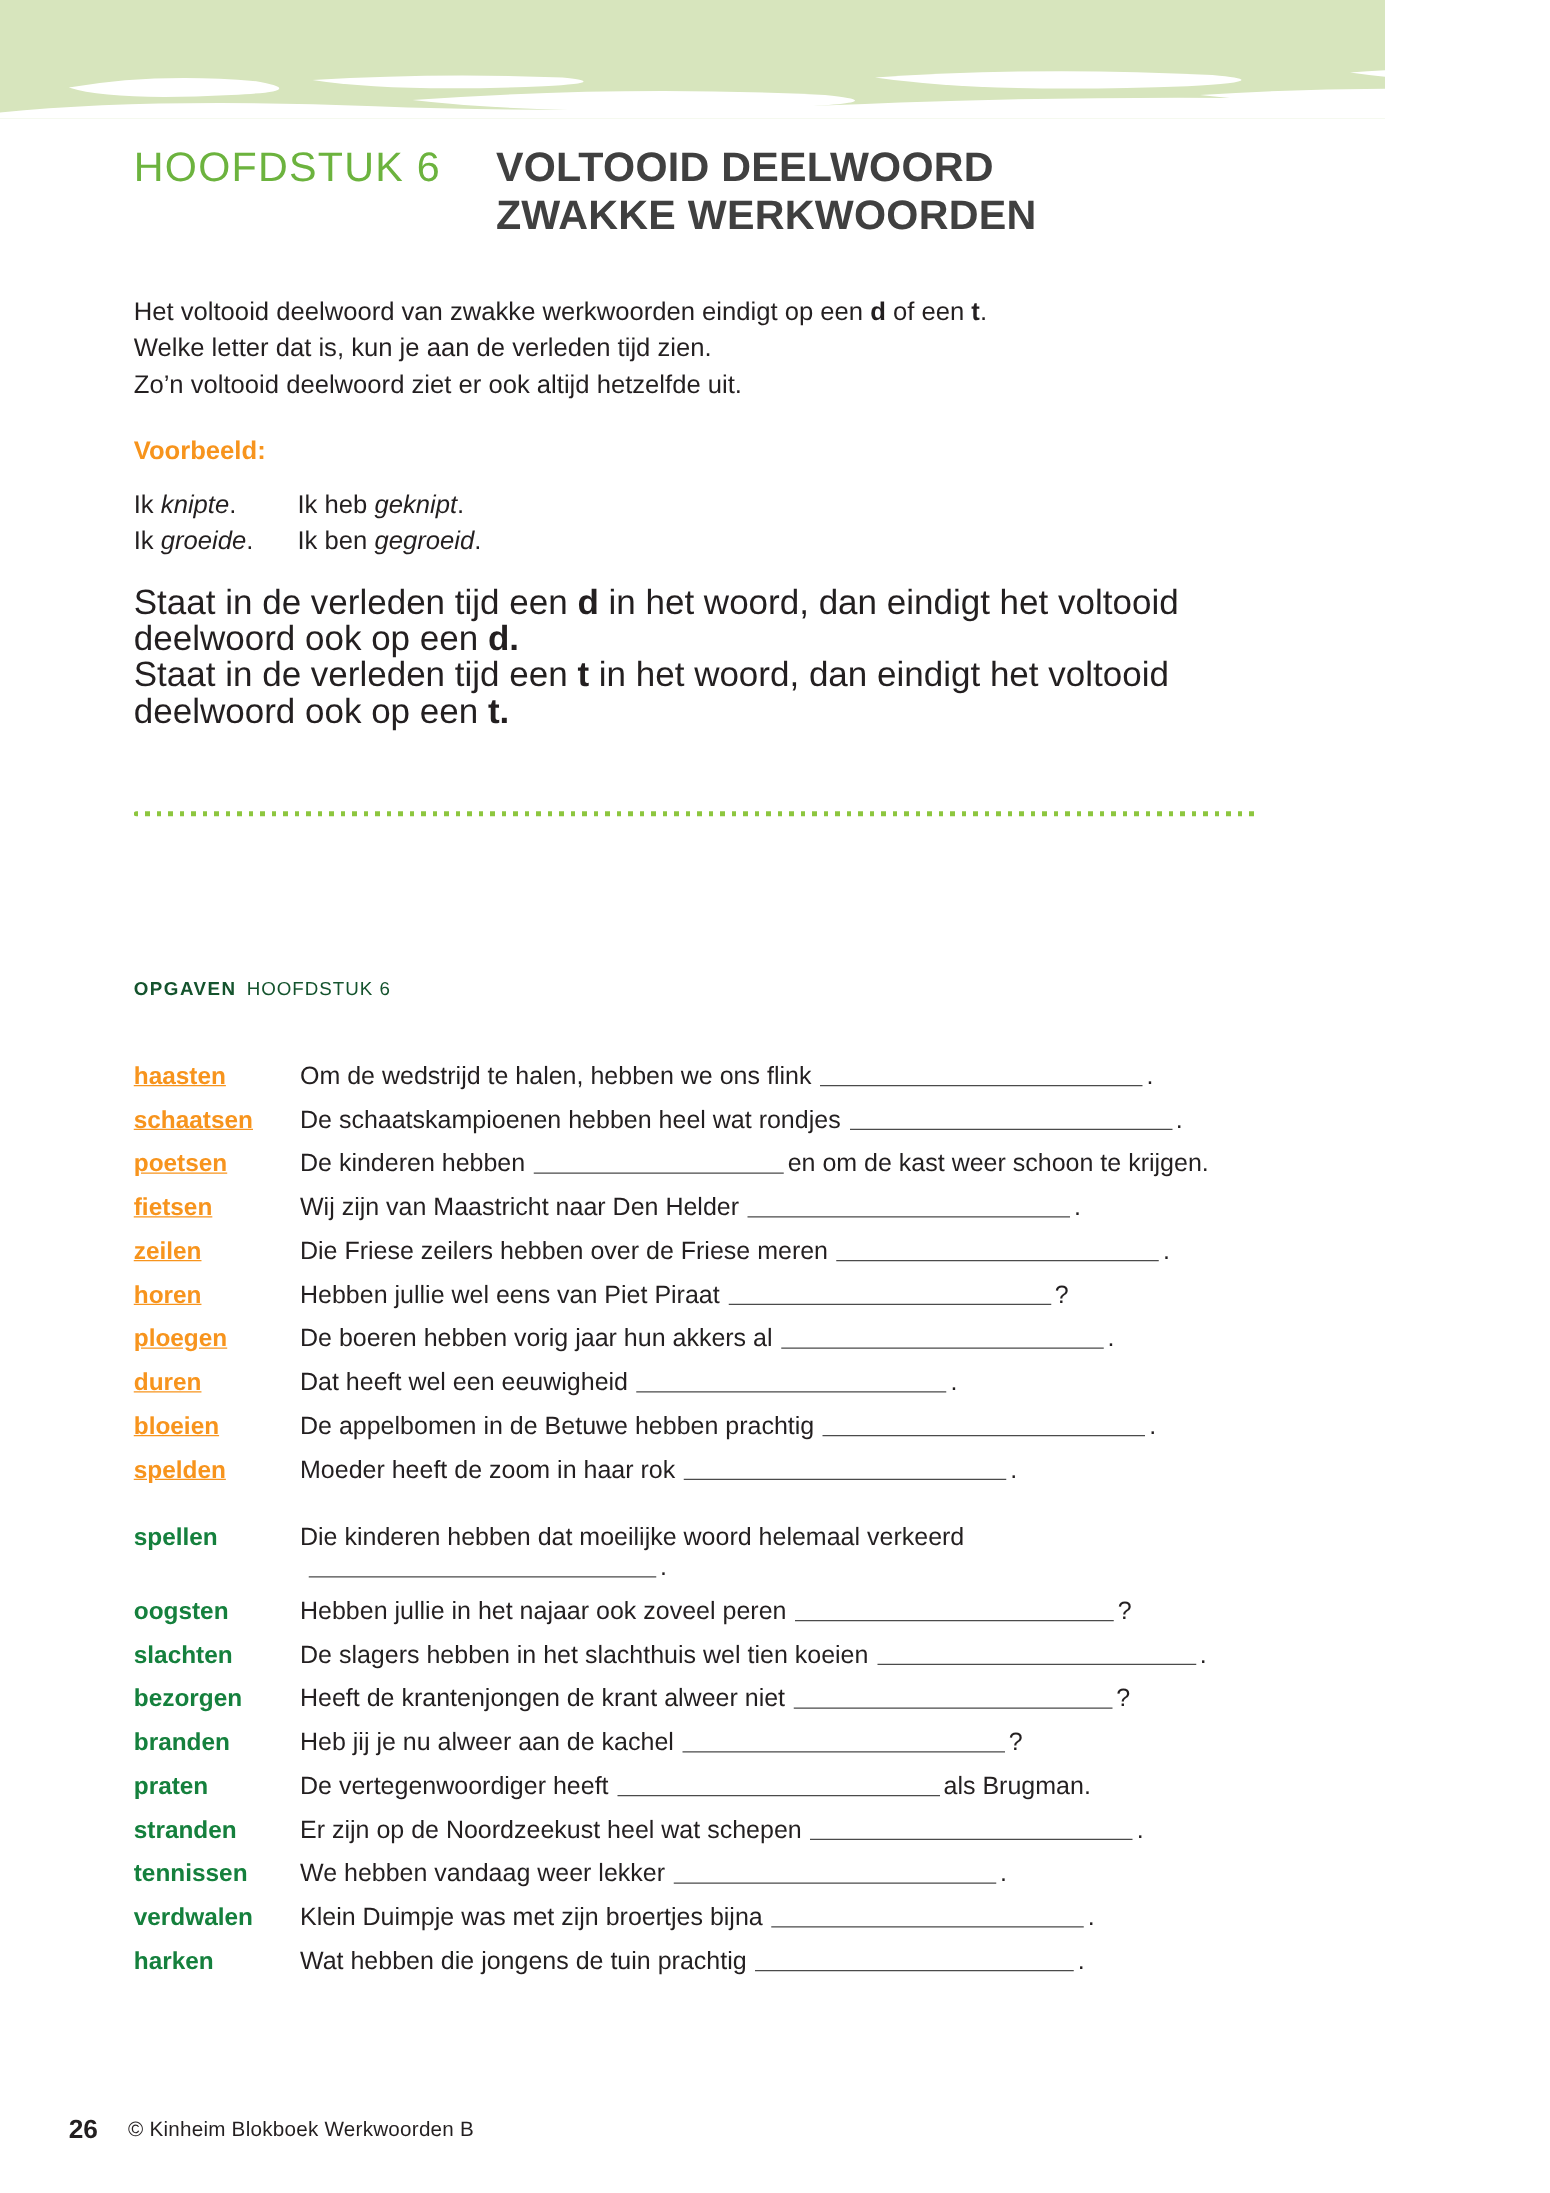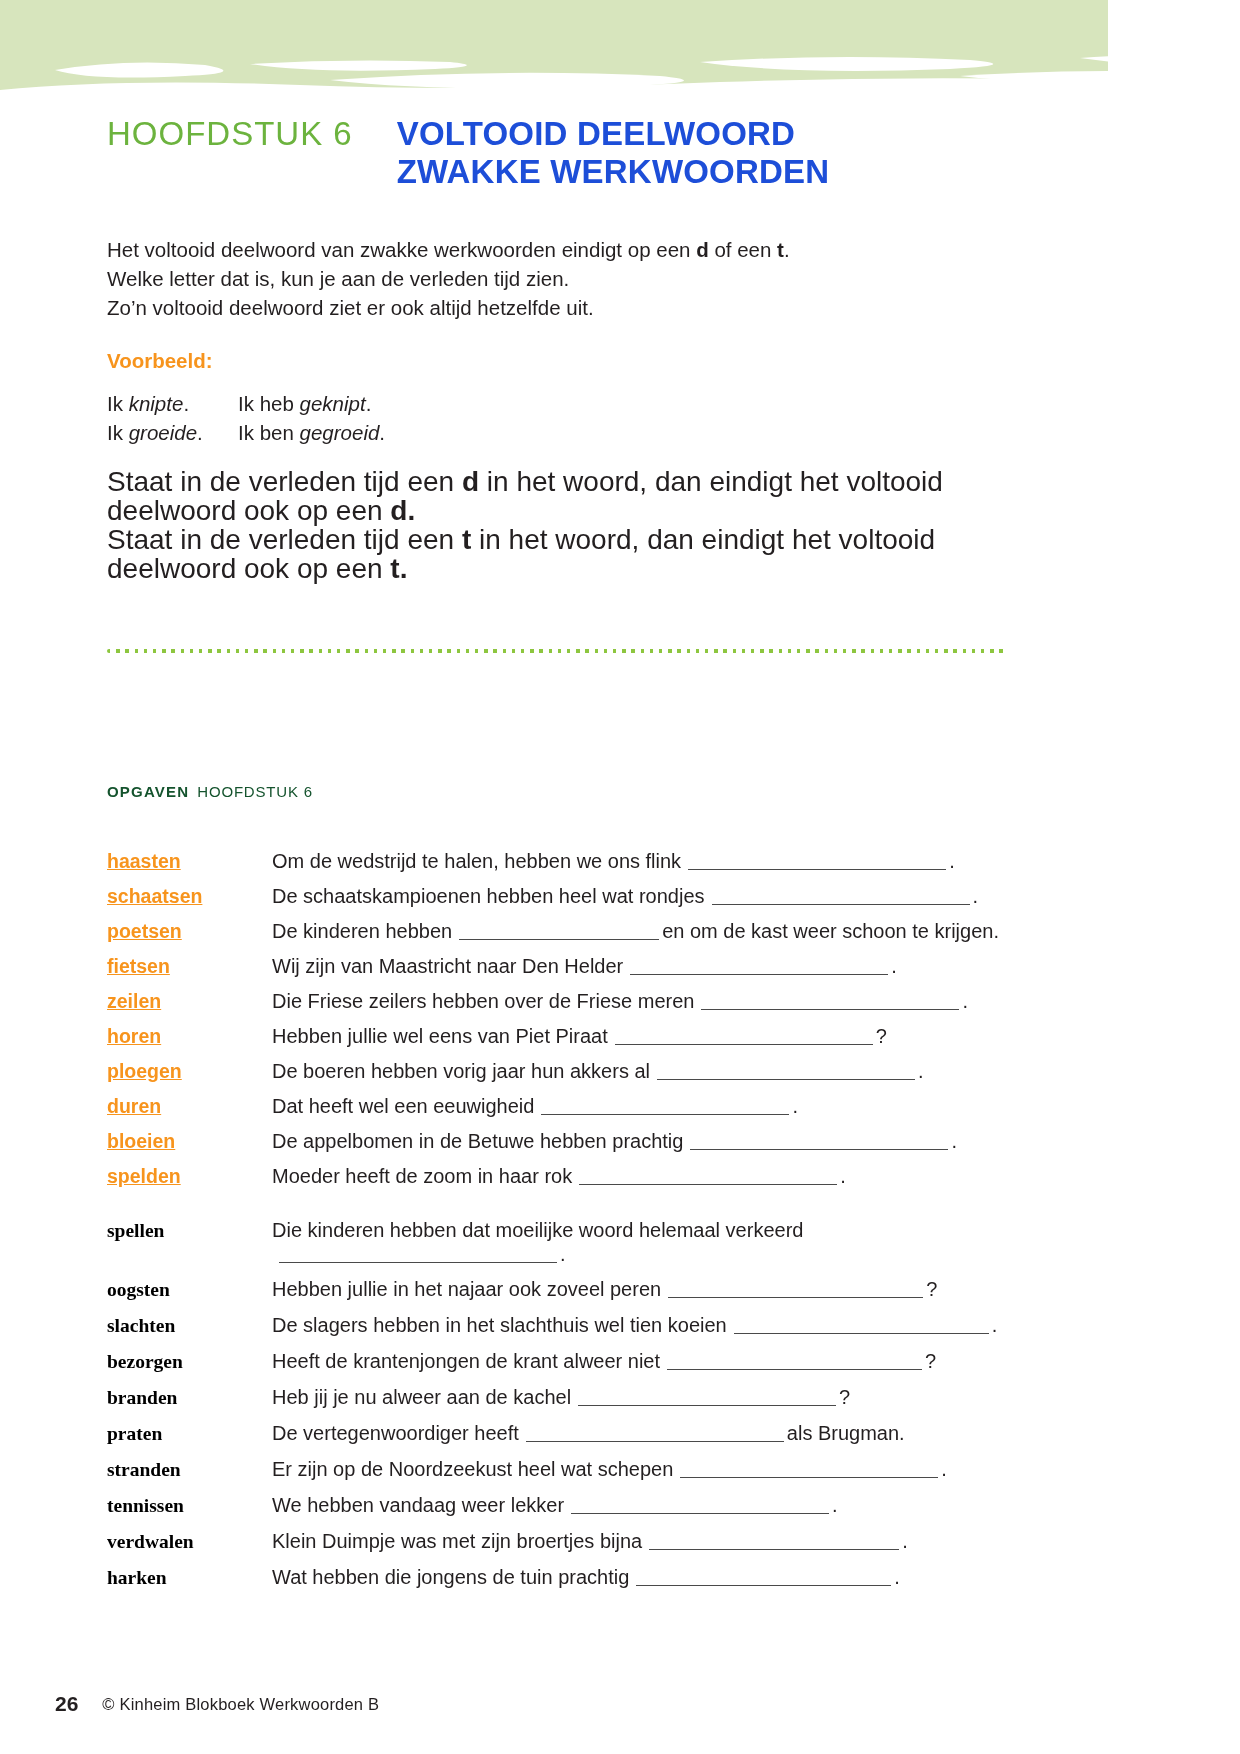--- a/index.html
+++ b/index.html
@@ -7,43 +7,43 @@
     position:relative;width:1108px;height:1754px;background:#fff;overflow:hidden;
     font-family:"Liberation Sans",sans-serif;color:#231f20;
   }
   
   .band{position:relative;width:1240px;height:95px;}
   
   .content{padding:0 90px 0 107px;}
   
   .header{display:flex;align-items:flex-start;margin-top:20px;}
   .chapter{font-size:33px;font-weight:400;color:#6cb33e;letter-spacing:1px;line-height:38px;white-space:nowrap;}
-  .title-block{margin-left:44px;color:#1d4ed8;font-weight:700;font-size:33px;line-height:38px;letter-spacing:0.2px;}
+  .title-block{margin-left:44px;color:#404040;font-weight:700;font-size:33px;line-height:38px;letter-spacing:0.2px;}
   
   .intro{margin:44px 0 0 0;font-size:20.5px;line-height:29px;}
   .vb-head{margin:24px 0 14px 0;font-size:20.5px;line-height:29px;font-weight:700;color:#f7941d;}
   .vb-row{display:flex;font-size:20.5px;line-height:29px;}
   .vb-left{width:131px;flex:0 0 131px;}
   .rule{margin:20px 0 0 0;font-size:28px;line-height:29px;}
   
   .divider{margin-top:66px;width:898px;height:4px;
     background-image:repeating-linear-gradient(to right,#8dc63f 0 3.5px,transparent 3.5px 9.2px);
     border-radius:2px;}
   
   .opg-head{margin:124px 0 0 0;font-size:15px;line-height:30px;color:#14532d;font-weight:400;letter-spacing:0.8px;}
   .opg-head b{font-weight:700;letter-spacing:1.2px;}
   .opg-head .rest{margin-left:8px;}
   
   .ex-list{margin-top:42px;}
   .ex-row{display:flex;align-items:baseline;font-size:20px;line-height:24px;margin-bottom:11px;}
   .ex-label{width:133px;flex:0 0 133px;font-weight:700;font-size:19.5px;}
   .g1 .ex-label{color:#f7941d;text-decoration:underline;}
-  .g2 .ex-label{color:#000000;font-family:Liberation Serif, serif;}
+  .g2 .ex-label{color:#15803d;}
   .g2{margin-top:30px;}
-  .sentence{flex:1;margin-left:32px;}
+  .sentence{flex:1;}
   .blank{display:inline-block;position:relative;top:2px;height:5px;
     border-bottom:1.6px solid #4a4a4a;margin:0 3px 0 7px;}
   
   .footer{position:absolute;top:1692px;left:55px;display:flex;align-items:center;}
   .pagenum{font-weight:700;font-size:21px;}
   .copyright{margin-left:24px;font-size:16.5px;letter-spacing:0.2px;}
   i{font-style:italic;}
   b{font-weight:700;}
 </style>
 </head>

